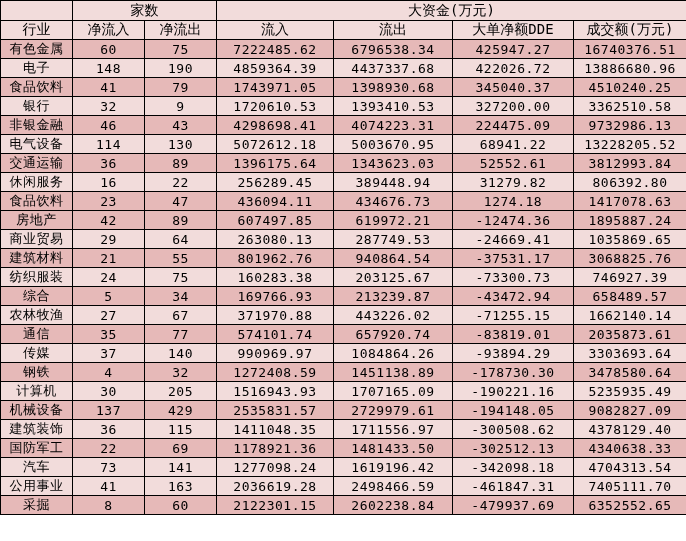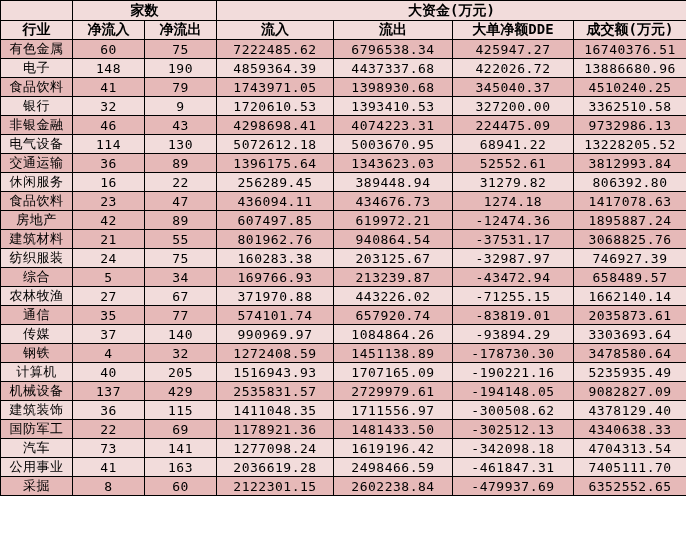--- a/index.html
+++ b/index.html
@@ -22,21 +22,21 @@
   table.flow-table td {
     border: 1px solid #000000;
     text-align: center;
     vertical-align: middle;
     padding: 0;
     overflow: hidden;
     white-space: nowrap;
     color: #000000;
   }
   table.flow-table thead th {
-    font-weight: bold;
+    font-weight: normal;
     font-size: 14px;
     height: 18px;
     background: #F2DCDB;
   }
   table.flow-table thead tr.group-row th {
     height: 19px;
   }
   table.flow-table tbody td {
     font-weight: normal;
     font-size: 13px;
@@ -159,36 +159,45 @@
       </tr>
       <tr class="dark">
         <td>房地产</td>
         <td>42</td>
         <td>89</td>
         <td>607497.85</td>
         <td>619972.21</td>
         <td>-12474.36</td>
         <td>1895887.24</td>
       </tr>
+      <tr class="light">
+        <td>商业贸易</td>
+        <td>29</td>
+        <td>64</td>
+        <td>263080.13</td>
+        <td>287749.53</td>
+        <td>-24669.41</td>
+        <td>1035869.65</td>
+      </tr>
       <tr class="dark">
         <td>建筑材料</td>
         <td>21</td>
         <td>55</td>
         <td>801962.76</td>
         <td>940864.54</td>
         <td>-37531.17</td>
         <td>3068825.76</td>
       </tr>
       <tr class="light">
         <td>纺织服装</td>
         <td>24</td>
         <td>75</td>
         <td>160283.38</td>
         <td>203125.67</td>
-        <td>-32987.97</td>
+        <td>-73300.73</td>
         <td>746927.39</td>
       </tr>
       <tr class="dark">
         <td>综合</td>
         <td>5</td>
         <td>34</td>
         <td>169766.93</td>
         <td>213239.87</td>
         <td>-43472.94</td>
         <td>658489.57</td>
@@ -224,21 +233,21 @@
         <td>钢铁</td>
         <td>4</td>
         <td>32</td>
         <td>1272408.59</td>
         <td>1451138.89</td>
         <td>-178730.30</td>
         <td>3478580.64</td>
       </tr>
       <tr class="light">
         <td>计算机</td>
-        <td>40</td>
+        <td>30</td>
         <td>205</td>
         <td>1516943.93</td>
         <td>1707165.09</td>
         <td>-190221.16</td>
         <td>5235935.49</td>
       </tr>
       <tr class="dark">
         <td>机械设备</td>
         <td>137</td>
         <td>429</td>

